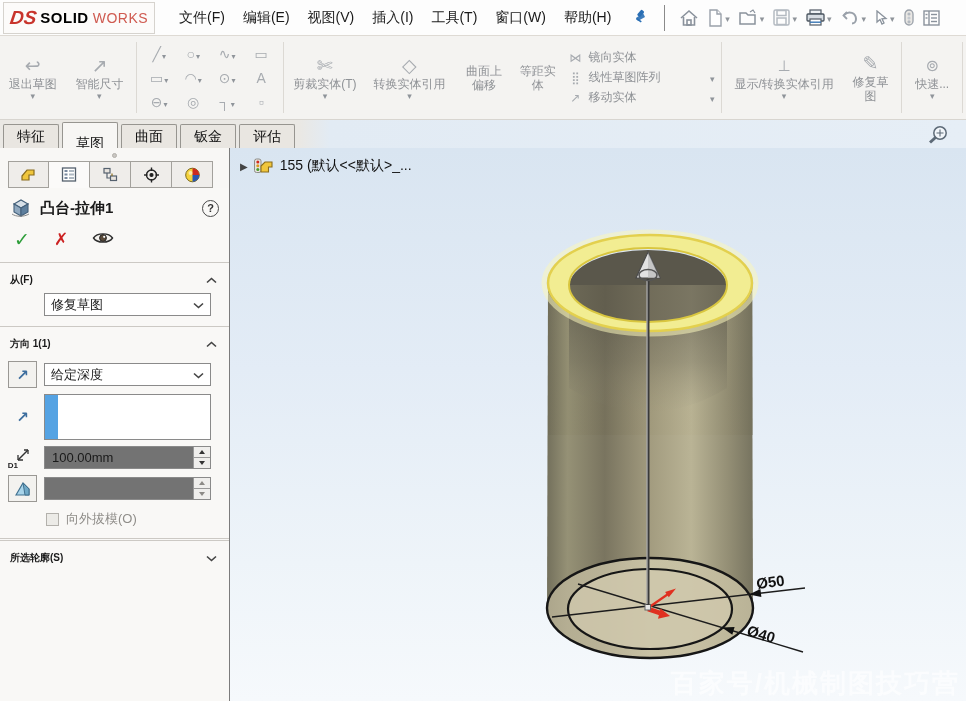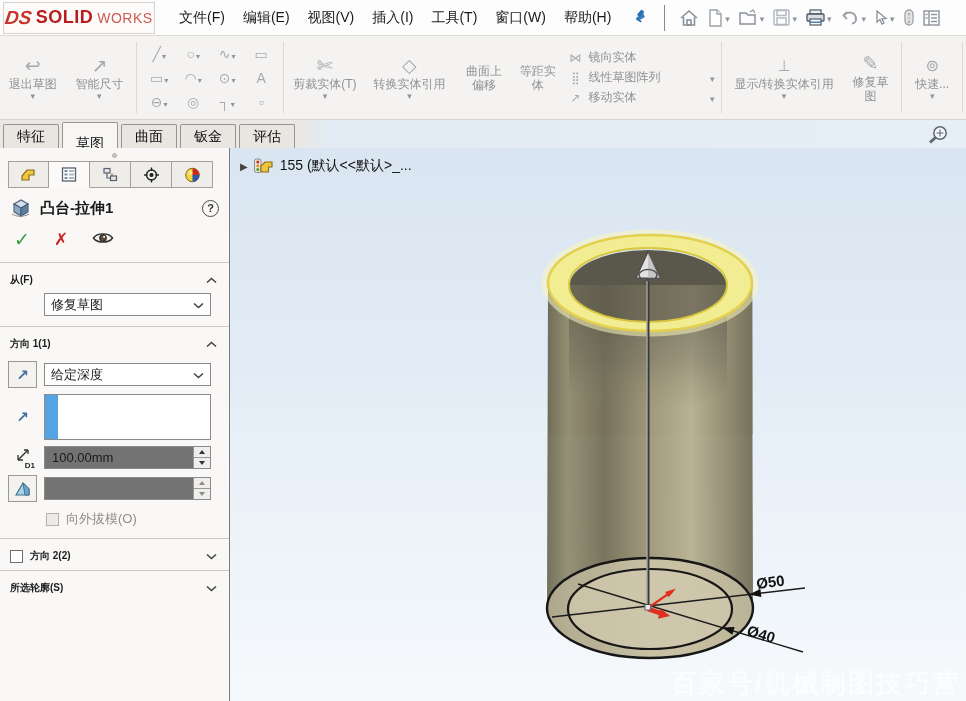--- a/index.html
+++ b/index.html
@@ -3,21 +3,21 @@
 <meta charset="utf-8">
 <style>
   * { box-sizing: border-box; margin: 0; padding: 0; }
   html,body { width:966px; height:701px; overflow:hidden; }
   body { font-family:"Liberation Sans","DejaVu Sans",sans-serif; font-size:13px; color:#1a1a1a; background:#fff; position:relative; }
 
   
   .menubar { height:36px; display:flex; align-items:center; background:#fdfdfd; border-bottom:1px solid #dedad4; }
   .logo-box { width:152px; height:32px; margin:2px 0 2px 3px; border:1px solid #d6d3ce; background:#fcfbfa; display:flex; align-items:center; justify-content:center; gap:4px; flex:none; }
   .logo-ds { color:#c8342c; font-weight:bold; font-style:italic; font-size:19px; transform:skewX(-8deg); }
-  .logo-solid { color:#b91c1c; font-weight:bold; font-size:18px; letter-spacing:.5px; }
+  .logo-solid { color:#000000; font-weight:bold; font-size:15px; letter-spacing:.5px; }
   .logo-works { color:#cf5a50; font-size:14px; letter-spacing:.5px; }
   .menus { display:flex; gap:18px; margin-left:24px; font-size:14px; }
   .menu-item { cursor:default; }
   .pin { margin-left:22px; flex:none; }
   .mb-sep { width:1px; height:26px; background:#8a8a8a; margin:0 12px 0 16px; }
   .qat { display:flex; align-items:center; gap:5px; }
   .qat-item { display:flex; align-items:center; gap:2px; padding:2px; }
   .qat svg { display:block; }
   .crt::after { content:"▾"; font-size:9px; color:#8f949a; }
 
@@ -74,21 +74,21 @@
   .spin-btns { width:17px; height:100%; border-left:1px solid #999; display:flex; flex-direction:column; }
   .sb { flex:1; background:#efeeec; display:flex; align-items:center; justify-content:center; }
   .sb + .sb { border-top:1px solid #999; }
   .tri-up { width:0; height:0; border-left:3.5px solid transparent; border-right:3.5px solid transparent; border-bottom:4.5px solid #333; }
   .tri-dn { width:0; height:0; border-left:3.5px solid transparent; border-right:3.5px solid transparent; border-top:4.5px solid #333; }
   .cbrow { display:flex; align-items:center; gap:7px; margin:8px 18px 10px 46px; }
   .cbox { width:13px; height:13px; border:1px solid #b3b1ac; background:#ecebe7; flex:none; }
   .cbox.enabled { border-color:#6d6d6d; background:#fff; }
   .cb-label { font-size:13px; color:#8f8d89; }
   .depth-ic { position:relative; width:29px; flex:none; text-align:center; color:#3a3a3a; }
-  .depth-ic .d1 { position:absolute; right:2px; bottom:-3px; font-size:8px; font-weight:bold; color:#222; }
+  .depth-ic .d1 { position:absolute; right:19px; bottom:-3px; font-size:8px; font-weight:bold; color:#222; }
   .panel-splitter { position:absolute; left:230px; top:378px; width:13px; height:54px; background:#f4f3f1; border:1px solid #8f8d89; border-left:none; border-radius:0 7px 7px 0; display:flex; align-items:center; justify-content:center; }
   .panel-splitter .dot { width:5px; height:5px; border-radius:50%; background:#d8d6d2; border:1px solid #a8a6a2; }
 
   
   .viewport { flex:1; position:relative; background:linear-gradient(180deg,#d9e5f1 0%,#e3ecf6 40%,#eef4f9 75%,#f6f9fc 100%); overflow:hidden; }
   .tree { position:absolute; top:9px; left:10px; display:flex; align-items:center; gap:6px; font-size:14px; color:#111; }
   .tree .texp { font-size:10px; color:#444; }
   .scene { position:absolute; inset:0; }
   .watermark { position:absolute; right:6px; bottom:0px; font-size:26px; font-weight:600; letter-spacing:2px; color:rgba(255,255,255,0.62); white-space:nowrap; }
 </style>
@@ -469,27 +469,20 @@
               </span>
           </div>
         </div>
       </div>
       <div class="cbrow">
         <span class="cbox"></span>
         <span class="cb-label">向外拔模(O)</span>
       </div>
       <div class="hr"></div>
 
-      <div class="sec-h">
-        <span class="cbox enabled"></span>
-        <span>方向 2(2)</span>
-        <span class="chev"><svg width="11" height="7" viewBox="0 0 11 7" fill="none" stroke="#444" stroke-width="1.6">
-              <path d="M1 1.5 L5.5 5.5 L10 1.5"></path>
-            </svg></span>
-      </div>
       <div class="hr"></div>
 
       <div class="sec-h">
         <span>所选轮廓(S)</span>
         <span class="chev"><svg width="11" height="7" viewBox="0 0 11 7" fill="none" stroke="#444" stroke-width="1.6">
               <path d="M1 1.5 L5.5 5.5 L10 1.5"></path>
             </svg></span>
       </div>
     </div>
   </div>

